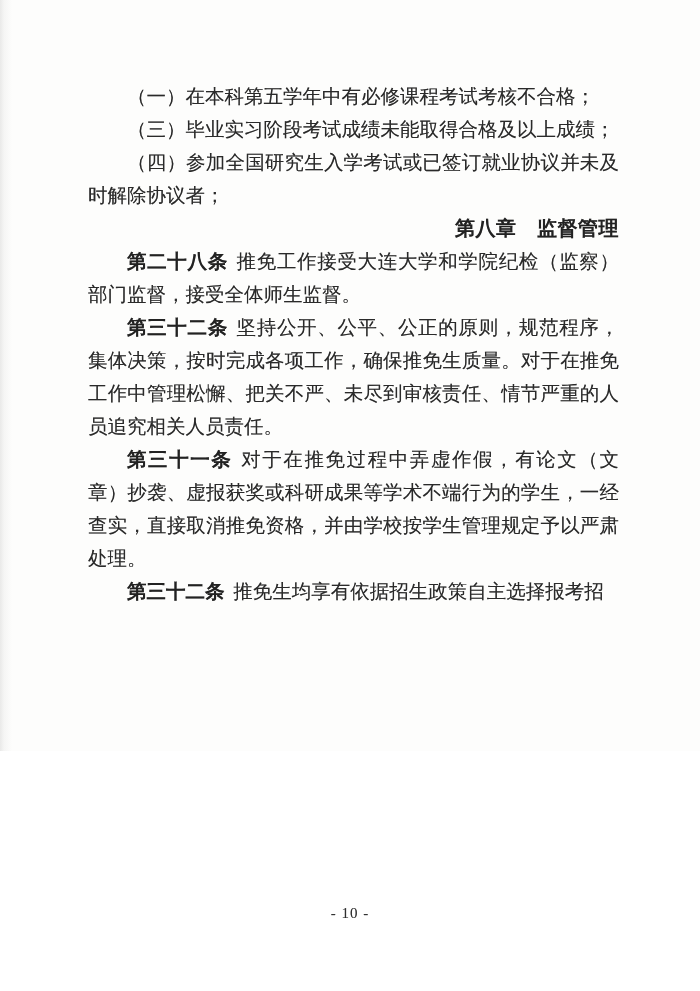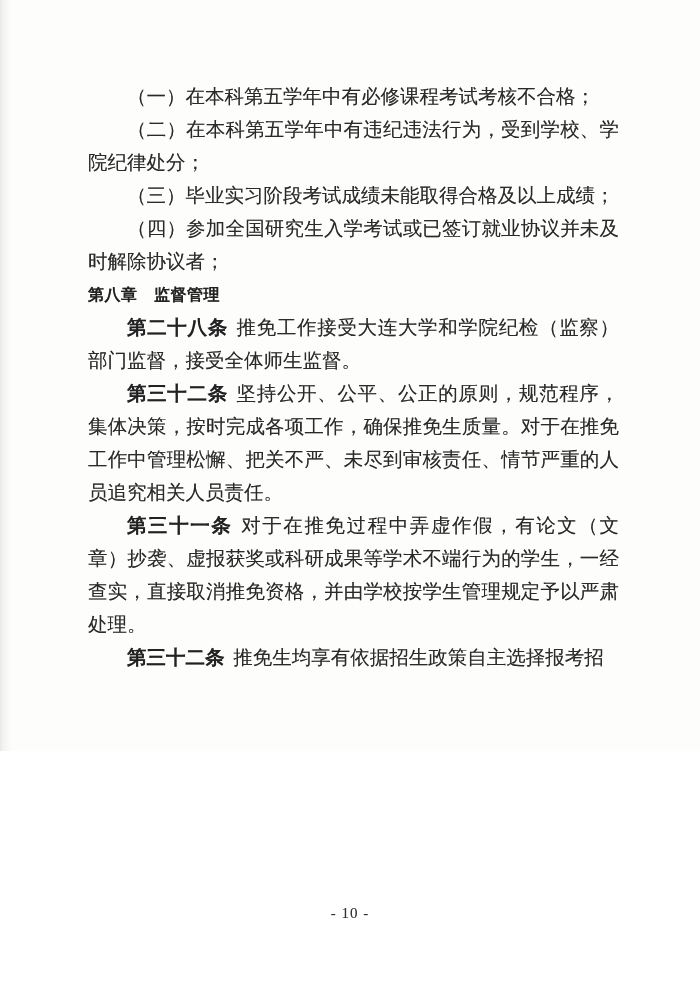--- a/index.html
+++ b/index.html
@@ -35,23 +35,23 @@
     text-align: justify;
     text-shadow: 0 0 0.5px rgba(42,42,42,0.45);
   }
   .para {
     margin: 0;
     text-indent: 2em;
   }
   .chapter-heading {
     margin: 0;
     text-indent: 0;
-    text-align: left;
+    text-align: right;
     font-weight: bold;
-    font-size: 16px;
+    font-size: 20px;
     line-height: 33px;
     color: #222222;
     letter-spacing: 0.5px;
   }
   .article-lead {
     font-weight: bold;
     color: #222222;
     margin-right: 0.45em;
     margin-top: 38px;
   }
@@ -68,21 +68,20 @@
     text-shadow: 0 0 0.4px rgba(47,47,47,0.4);
   }
 </style>
 </head>
 <body>
 
 <div class="page">
   <div class="content">
 
     <p class="para">（一）在本科第五学年中有必修课程考试考核不合格；</p>
-    <p class="para">（二）在本科第五学年中有违纪违法行为，受到学校、学院纪律处分；</p>
     <p class="para">（三）毕业实习阶段考试成绩未能取得合格及以上成绩；</p>
     <p class="para">（四）参加全国研究生入学考试或已签订就业协议并未及时解除协议者；</p>
 
     <p class="chapter-heading">第八章　监督管理</p>
 
     <p class="para">
       <span class="article-lead">第二十八条</span><span>推免工作接受大连大学和学院纪检（监察）部门监督，接受全体师生监督。</span>
     </p>
 
     <p class="para">

